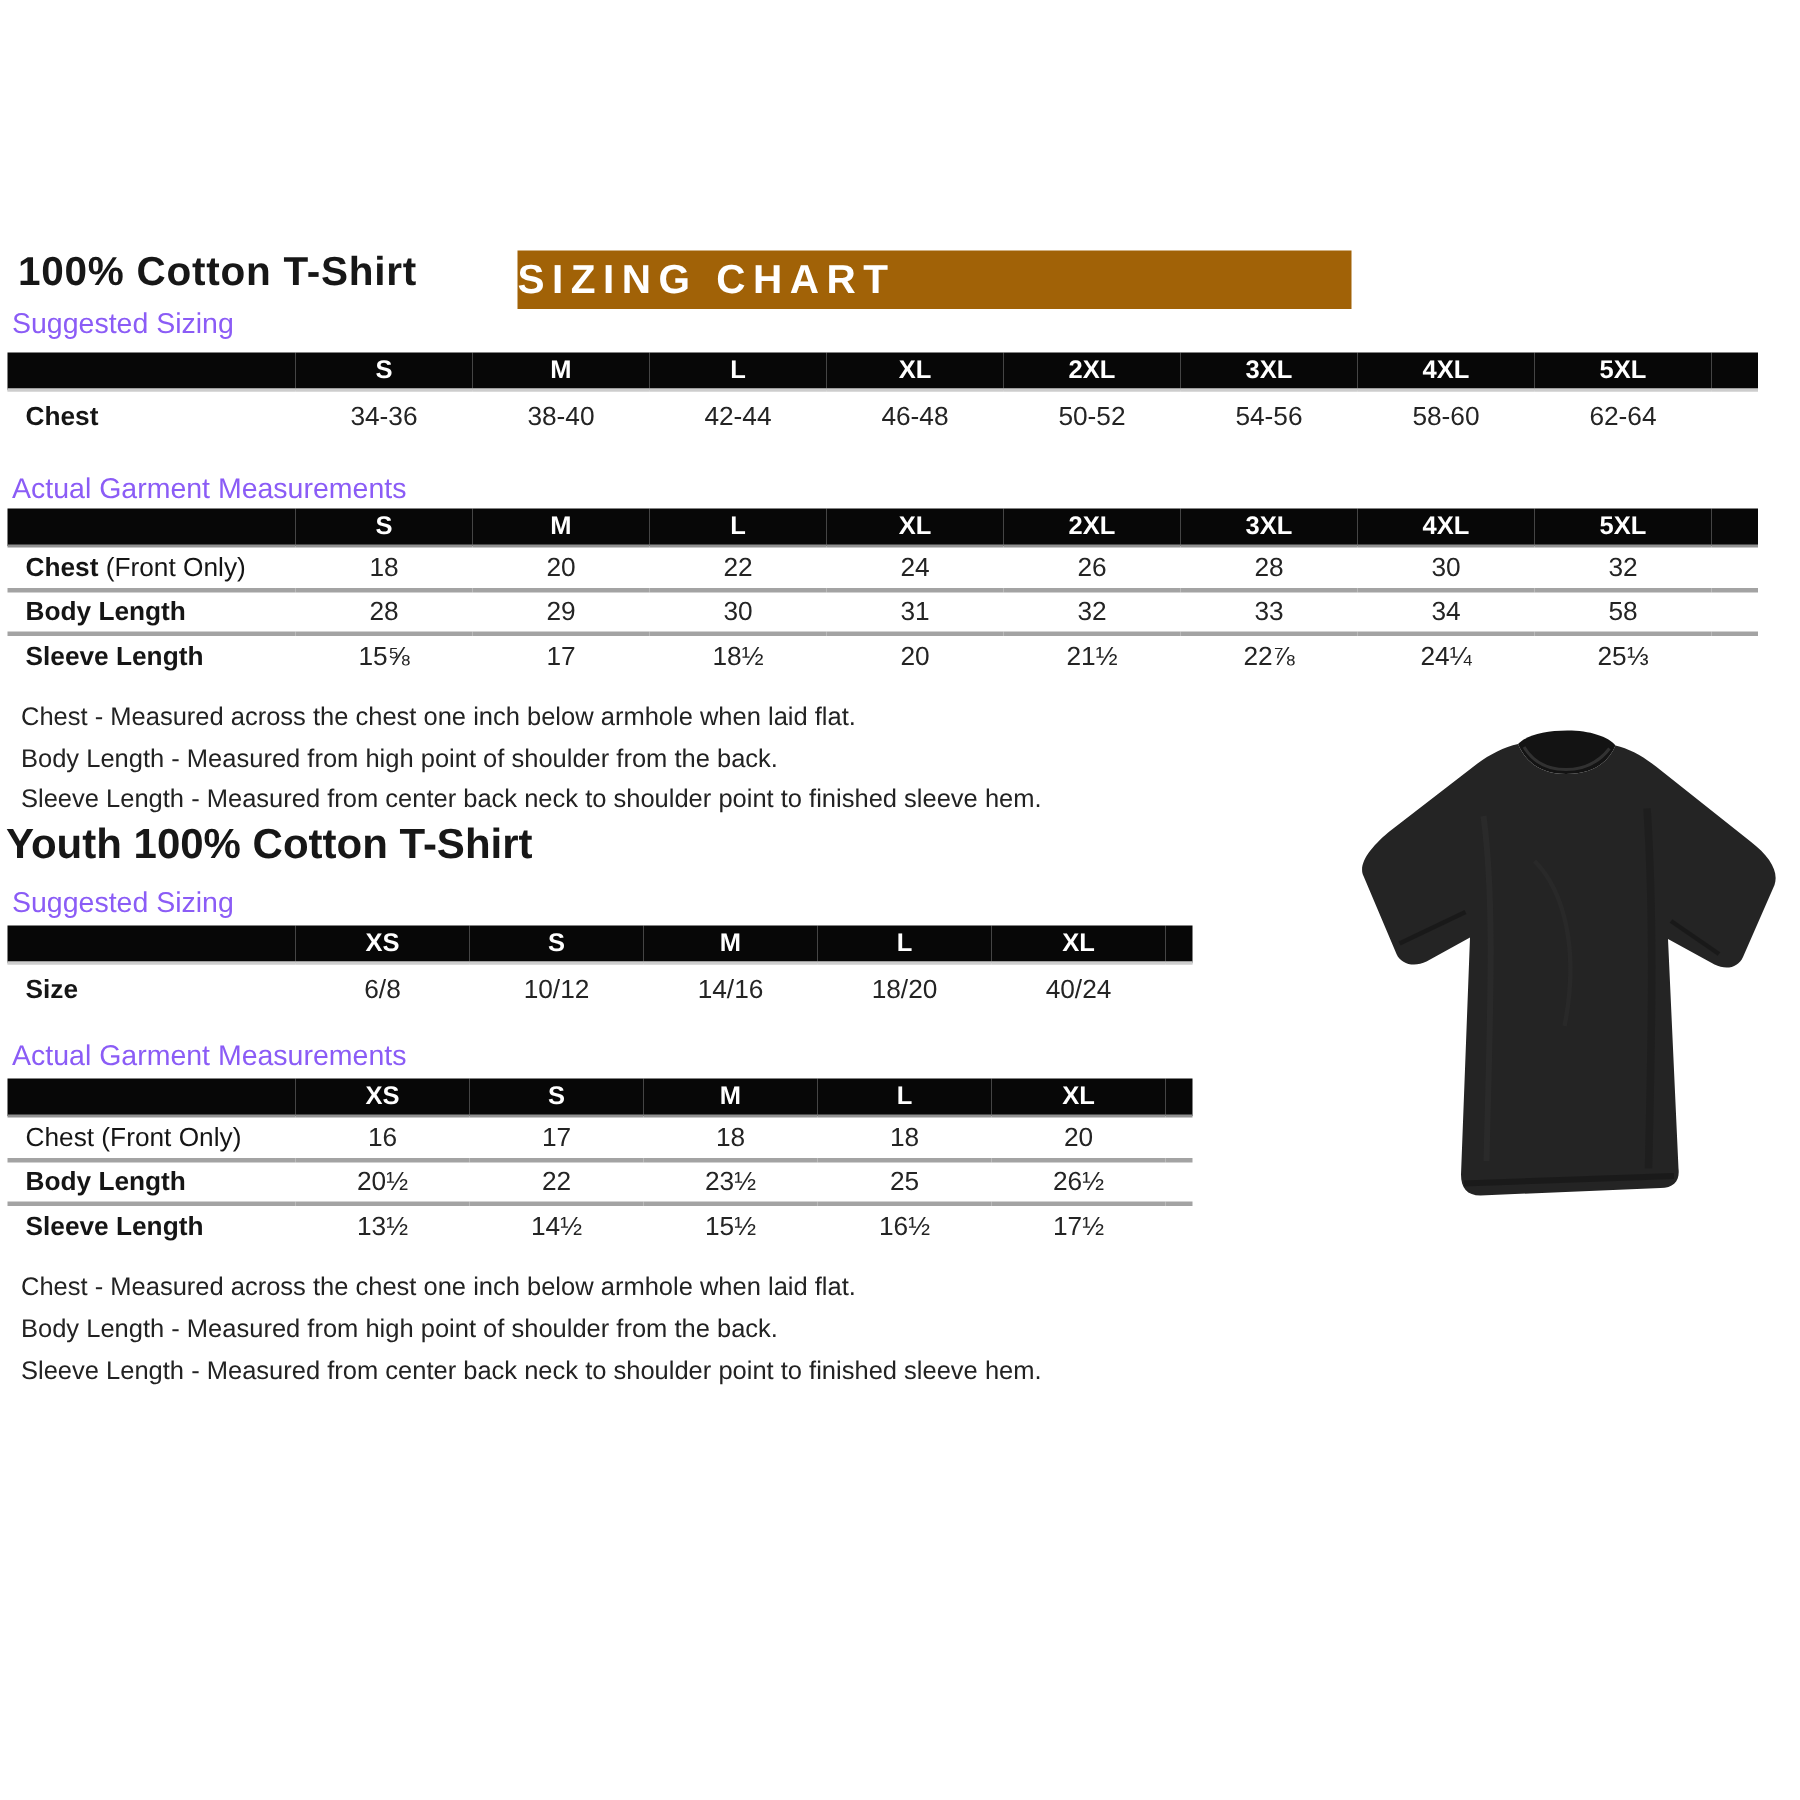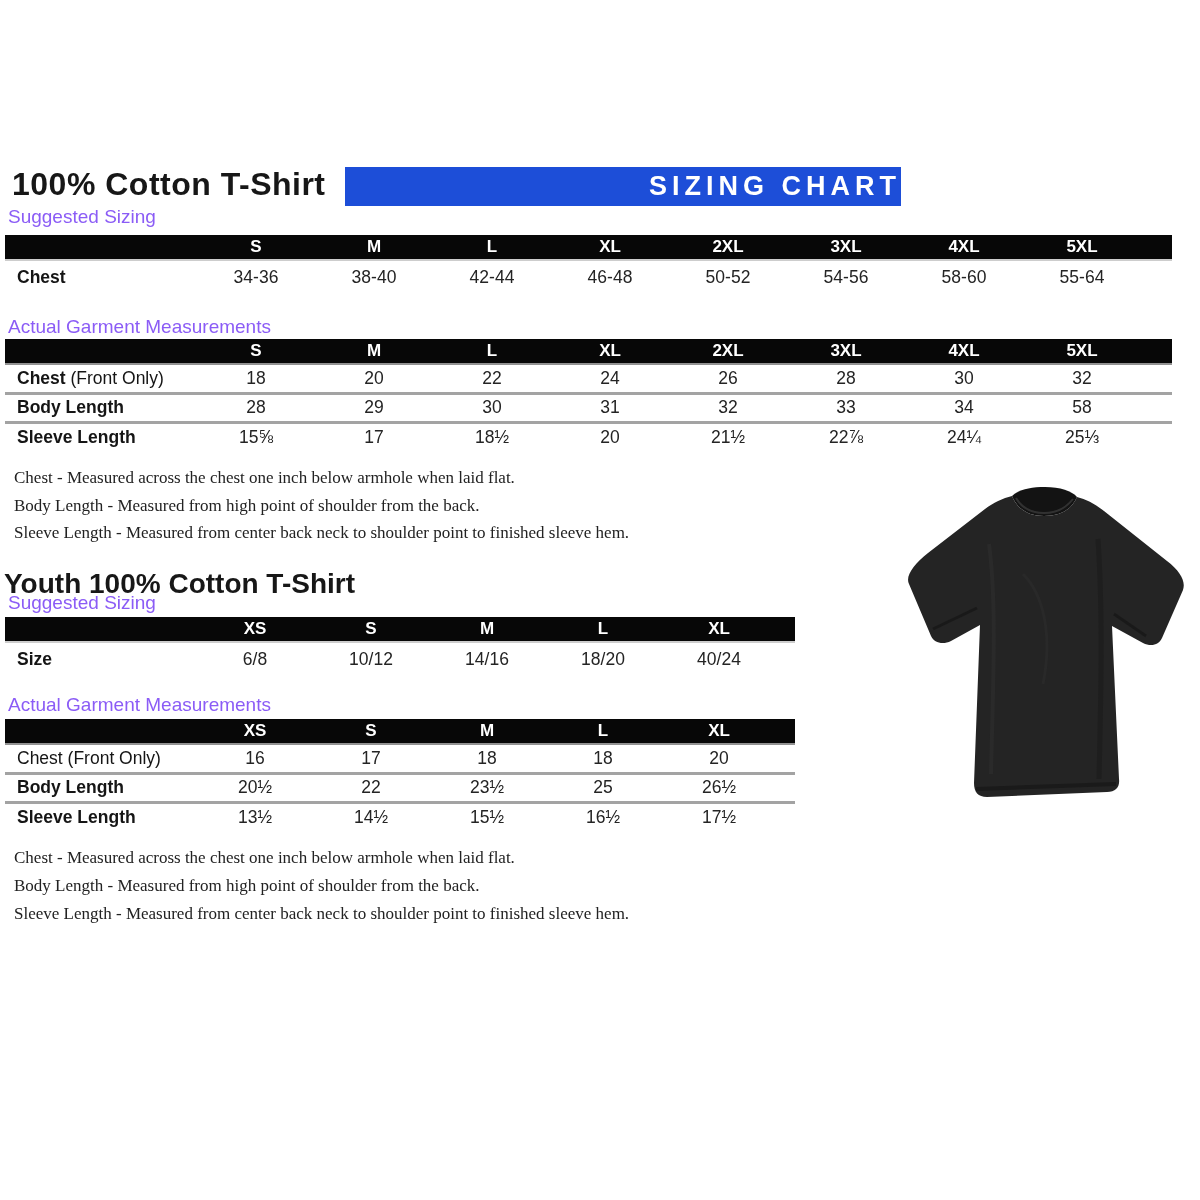--- a/index.html
+++ b/index.html
@@ -1,25 +1,25 @@
 <!DOCTYPE html>
 <html><head>
 <meta charset="utf-8">
 <style>
   html,body{margin:0;padding:0;background:#ffffff;}
   body{font-family:"Liberation Sans", sans-serif; color:#1c1c1c;}
   #canvas{position:relative;width:1200px;height:1200px;background:#fff;overflow:hidden;}
 
   .abs{position:absolute;}
 
-  .main-title{font-size:32px;font-weight:700;letter-spacing:0.5px;color:#171717;}
-  .banner{background:#1d4ed8;color:#ffffff;display:flex;align-items:center;justify-content:flex-end;
+  .main-title{font-size:27px;font-weight:700;letter-spacing:0.5px;color:#171717;}
+  .banner{background:#a16207;color:#ffffff;display:flex;align-items:center;justify-content:flex-start;
           font-size:27px;font-weight:700;letter-spacing:5px;}
   .section-label{font-size:19px;font-weight:400;color:#8b5cf6;}
-  .youth-title{font-size:28px;font-weight:700;color:#171717;margin-top:21px;}
+  .youth-title{font-size:28px;font-weight:700;color:#171717;}
 
   table.size-table{border-collapse:collapse;table-layout:fixed;}
   table.size-table th,table.size-table td{padding:0;margin:0;}
   table.size-table thead th{background:#070707;color:#ffffff;font-size:17px;font-weight:700;
                             text-align:center;height:24px;line-height:24px;}
   table.size-table tbody td{text-align:center;font-size:17.5px;color:#242424;vertical-align:middle;}
   table.size-table tbody th.row-label{text-align:left;padding-left:12px;font-size:17.5px;color:#151515;
                                       font-weight:400;vertical-align:middle;white-space:nowrap;}
   table.size-table tbody th.row-label .lbl{font-weight:700;text-align:center;}
   table.size-table tbody th.row-label .sfx{font-weight:400;}
@@ -27,21 +27,21 @@
   table.suggested thead th{border-bottom:2px solid #cdcdcd;}
   table.suggested tbody tr{height:34px;}
 
   table.actual thead th{border-bottom:2px solid #929292;}
   table.actual tbody tr{height:29px;}
   table.actual tbody tr + tr > *{border-top:3px solid #a3a3a3;}
 
   #youth-actual tbody tr:nth-child(1) .lbl{font-weight:400;}
 
   .notes{font-size:17px;color:#222;line-height:27.5px;}
-  .notes .note-line{white-space:nowrap;font-family:Liberation Serif, serif;}
+  .notes .note-line{white-space:nowrap;}
   #youth-notes{line-height:28px;}
 
   .tshirt-wrap{pointer-events:none;}
 </style>
 </head>
 <body>
 
 <div id="canvas">
 
   <div class="abs main-title" style="left:12px;top:166px;">100% Cotton T-Shirt</div>
@@ -83,21 +83,21 @@
         <tbody>
           <tr>
             <th class="row-label"><span class="lbl">Chest</span></th>
             <td>34-36</td>
             <td>38-40</td>
             <td>42-44</td>
             <td>46-48</td>
             <td>50-52</td>
             <td>54-56</td>
             <td>58-60</td>
-            <td>55-64</td>
+            <td>62-64</td>
             <td></td>
           </tr>
         </tbody>
       </table>
     </div>
 
   <div class="abs section-label" style="left:8px;top:316px;">Actual Garment Measurements</div>
 
   <div class="abs" style="left:5px;top:339px;width:1167px;">
       <table class="size-table actual" style="width: 100%;">

